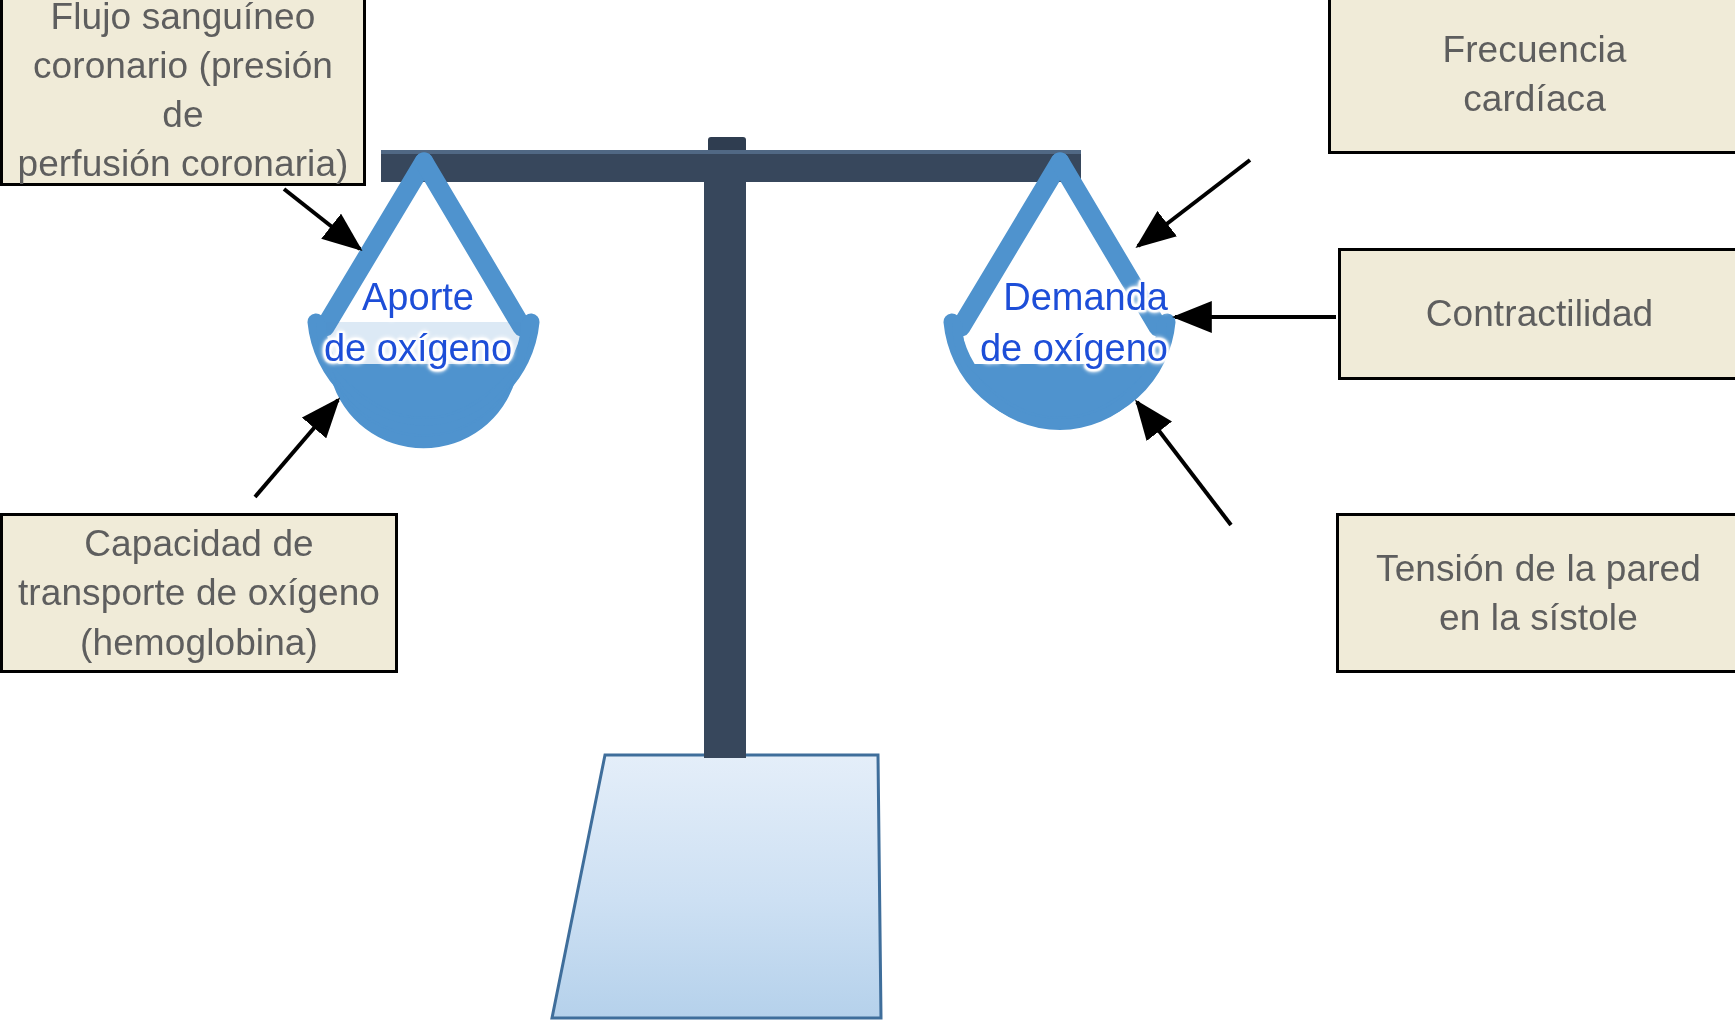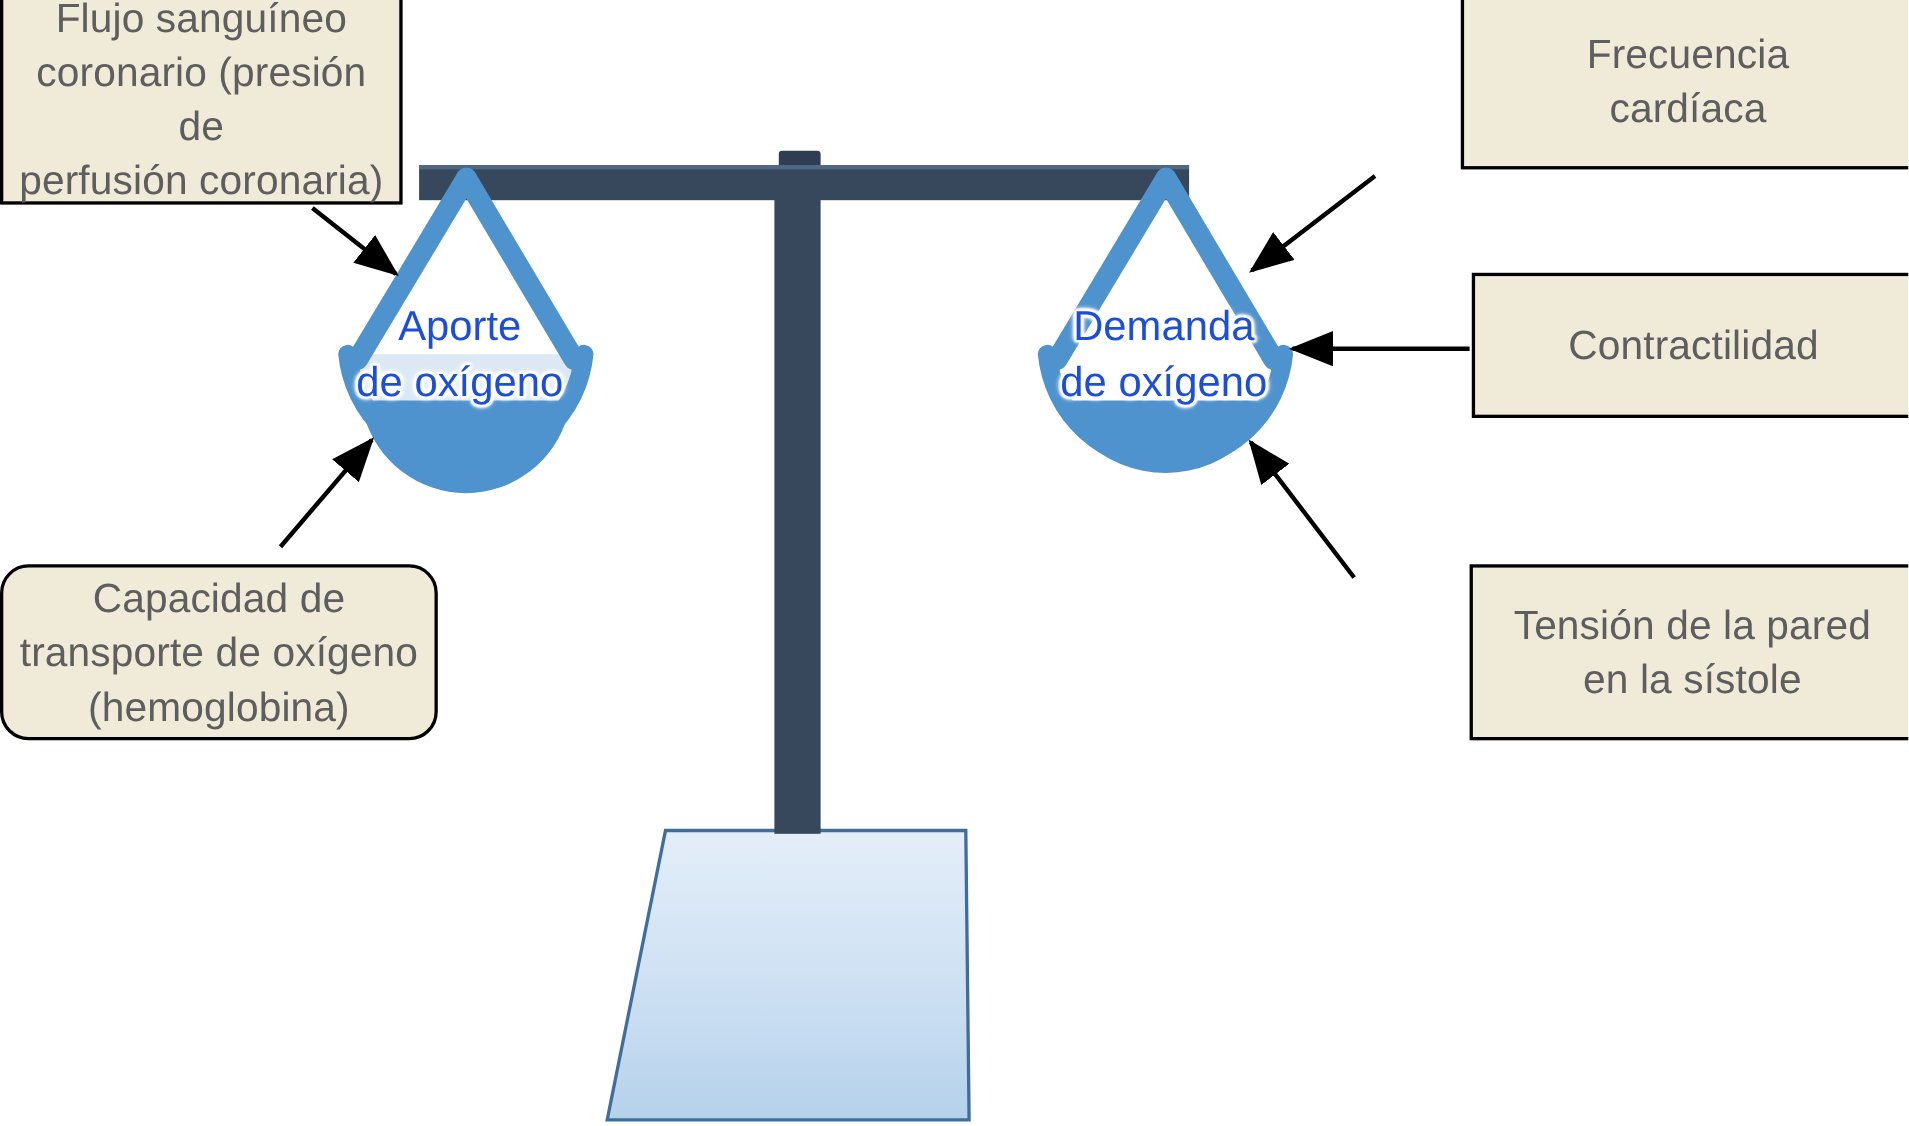--- a/index.html
+++ b/index.html
@@ -27,21 +27,21 @@
     align-items: center;
     justify-content: center;
     text-align: center;
     font-size: 37px;
     line-height: 1.33;
     letter-spacing: 0.1px;
     white-space: pre-line;
     padding: 2px 10px;
   }
   #box-flujo      { left: 0px;    top: -6px;  width: 366px; height: 192px; }
-  #box-capacidad  { left: 0px;    top: 513px; width: 398px; height: 160px; border-radius: 26px; }
+  #box-capacidad  { left: 0px;    top: 513px; width: 398px; height: 160px; }
   #box-frecuencia { left: 1328px; top: -6px;  width: 413px; height: 160px; }
   #box-contract   { left: 1338px; top: 248px; width: 403px; height: 132px; }
   #box-tension    { left: 1336px; top: 513px; width: 405px; height: 160px; }
 
   .svg-layer {
     position: absolute;
     left: 0;
     top: 0;
     width: 1735px;
     height: 1024px;
@@ -53,21 +53,21 @@
     line-height: 1.34;
     color: #1d4ed8;
     white-space: pre-line;
     text-shadow:
       2px 0 2px #fff, -2px 0 2px #fff, 0 2px 2px #fff, 0 -2px 2px #fff,
       2px 2px 2px #fff, -2px -2px 2px #fff, 2px -2px 2px #fff, -2px 2px 2px #fff,
       3px 0 4px #fff, -3px 0 4px #fff, 0 3px 4px #fff, 0 -3px 4px #fff;
     pointer-events: none;
   }
   #label-aporte  { left: 308px;  top: 272px; width: 220px; }
-  #label-demanda { left: 948px;  top: 272px; width: 220px; }
+  #label-demanda { left: 948px;  top: 272px; width: 220px; text-align: right; }
 </style>
 </head>
 <body>
 
 <div id="stage">
 
   <svg class="svg-layer" viewBox="0 0 1735 1024">
     <defs>
       <linearGradient id="baseGrad" x1="0" y1="0" x2="0" y2="1">
         <stop offset="0%" stop-color="#E4EEF9"></stop>

